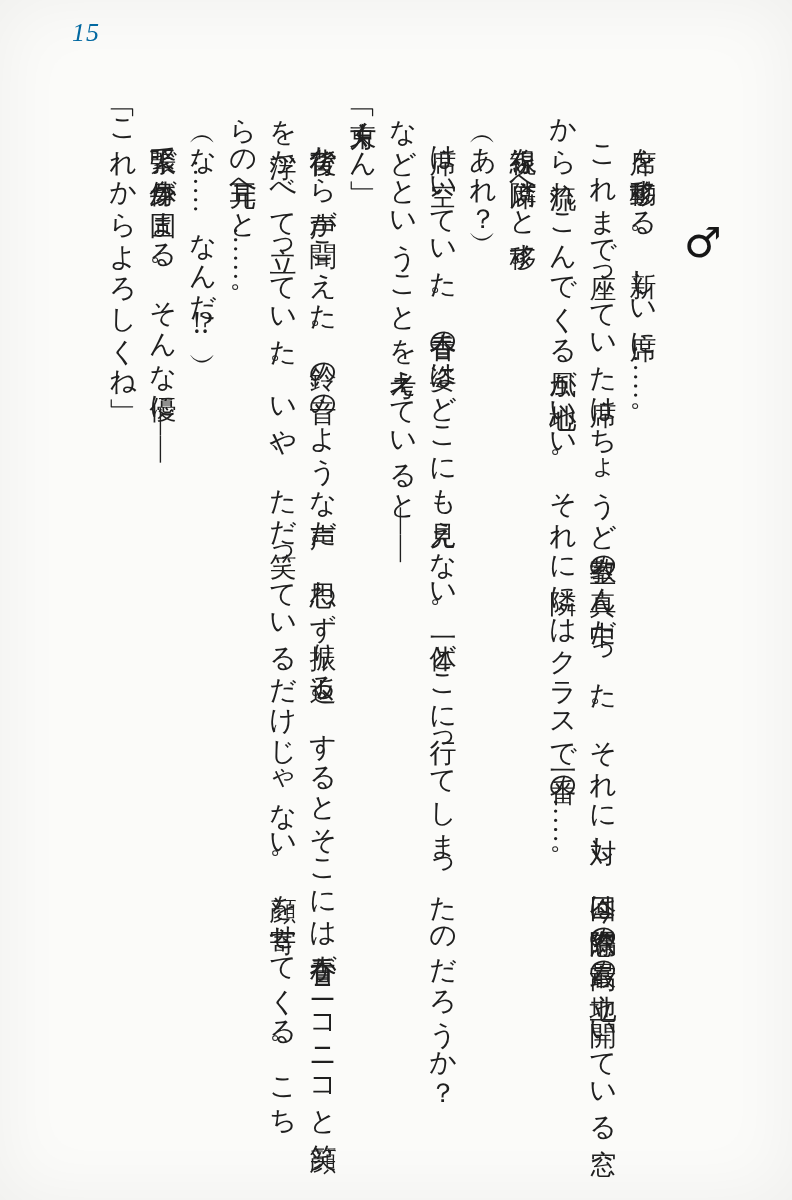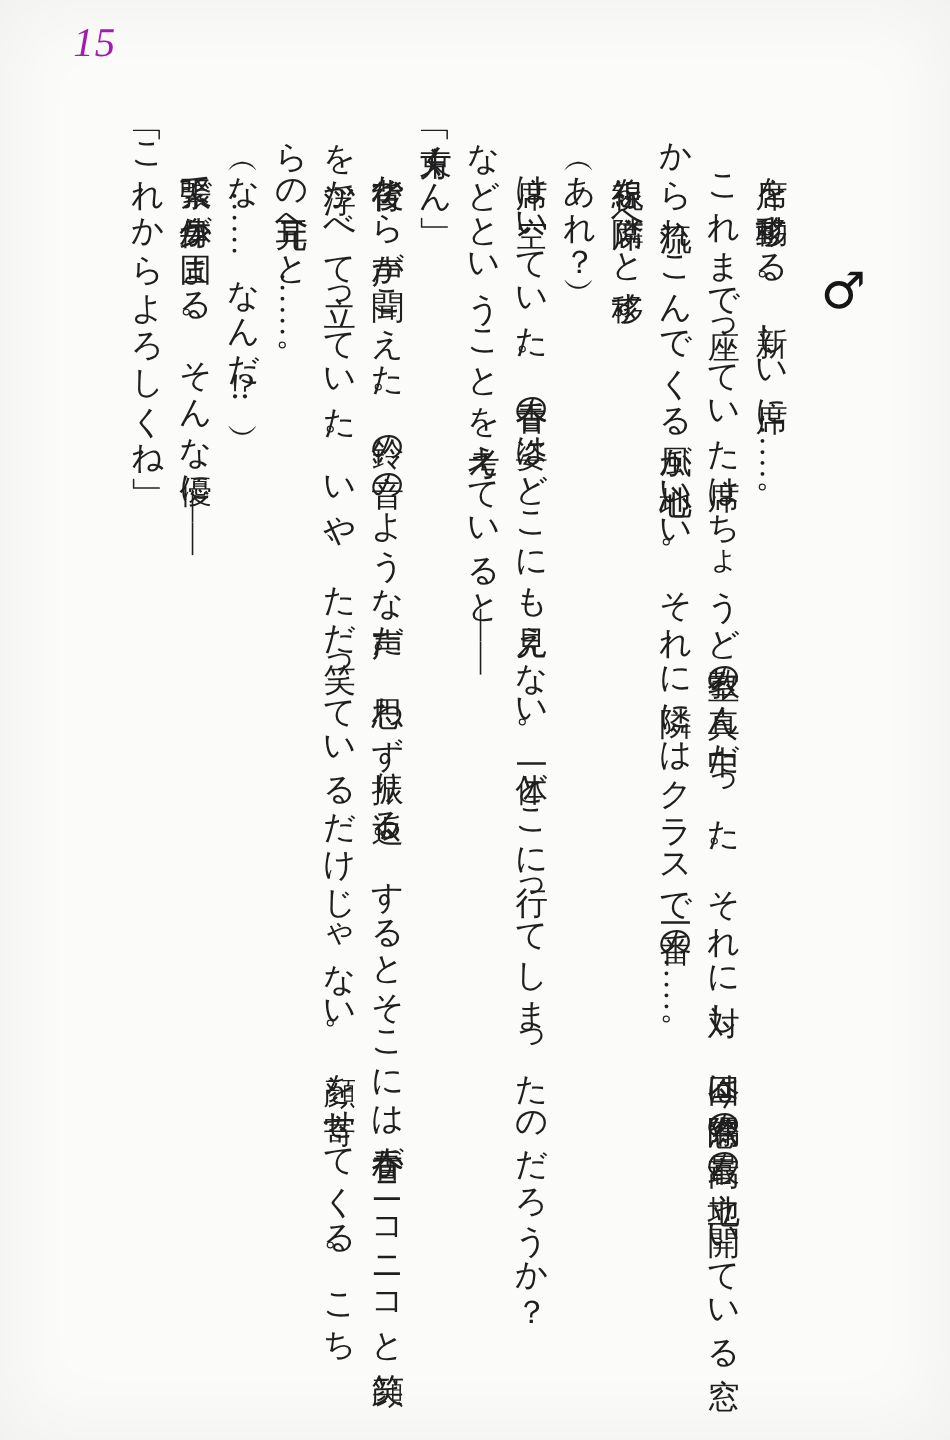--- a/index.html
+++ b/index.html
@@ -10,25 +10,25 @@
     width: 792px;
     height: 1200px;
     position: relative;
     background: #fbfbf9;
     overflow: hidden;
     font-family: "Liberation Serif", "DejaVu Serif", serif;
     box-shadow: inset 0 0 70px rgba(0,0,0,0.05);
   }
   .page-number {
     position: absolute;
-    left: 61px;
+    left: 72px;
     top: 18px;
-    font-size: 34px;
+    font-size: 26px;
     font-style: italic;
-    color: #a21caf;
+    color: #0369a1;
     letter-spacing: 1px;
   }
   .pov-marker {
     position: absolute;
     left: 684px;
     top: 222px;
     font-size: 42px;
     line-height: 1;
     color: #161616;
     font-family: "DejaVu Sans", sans-serif;

